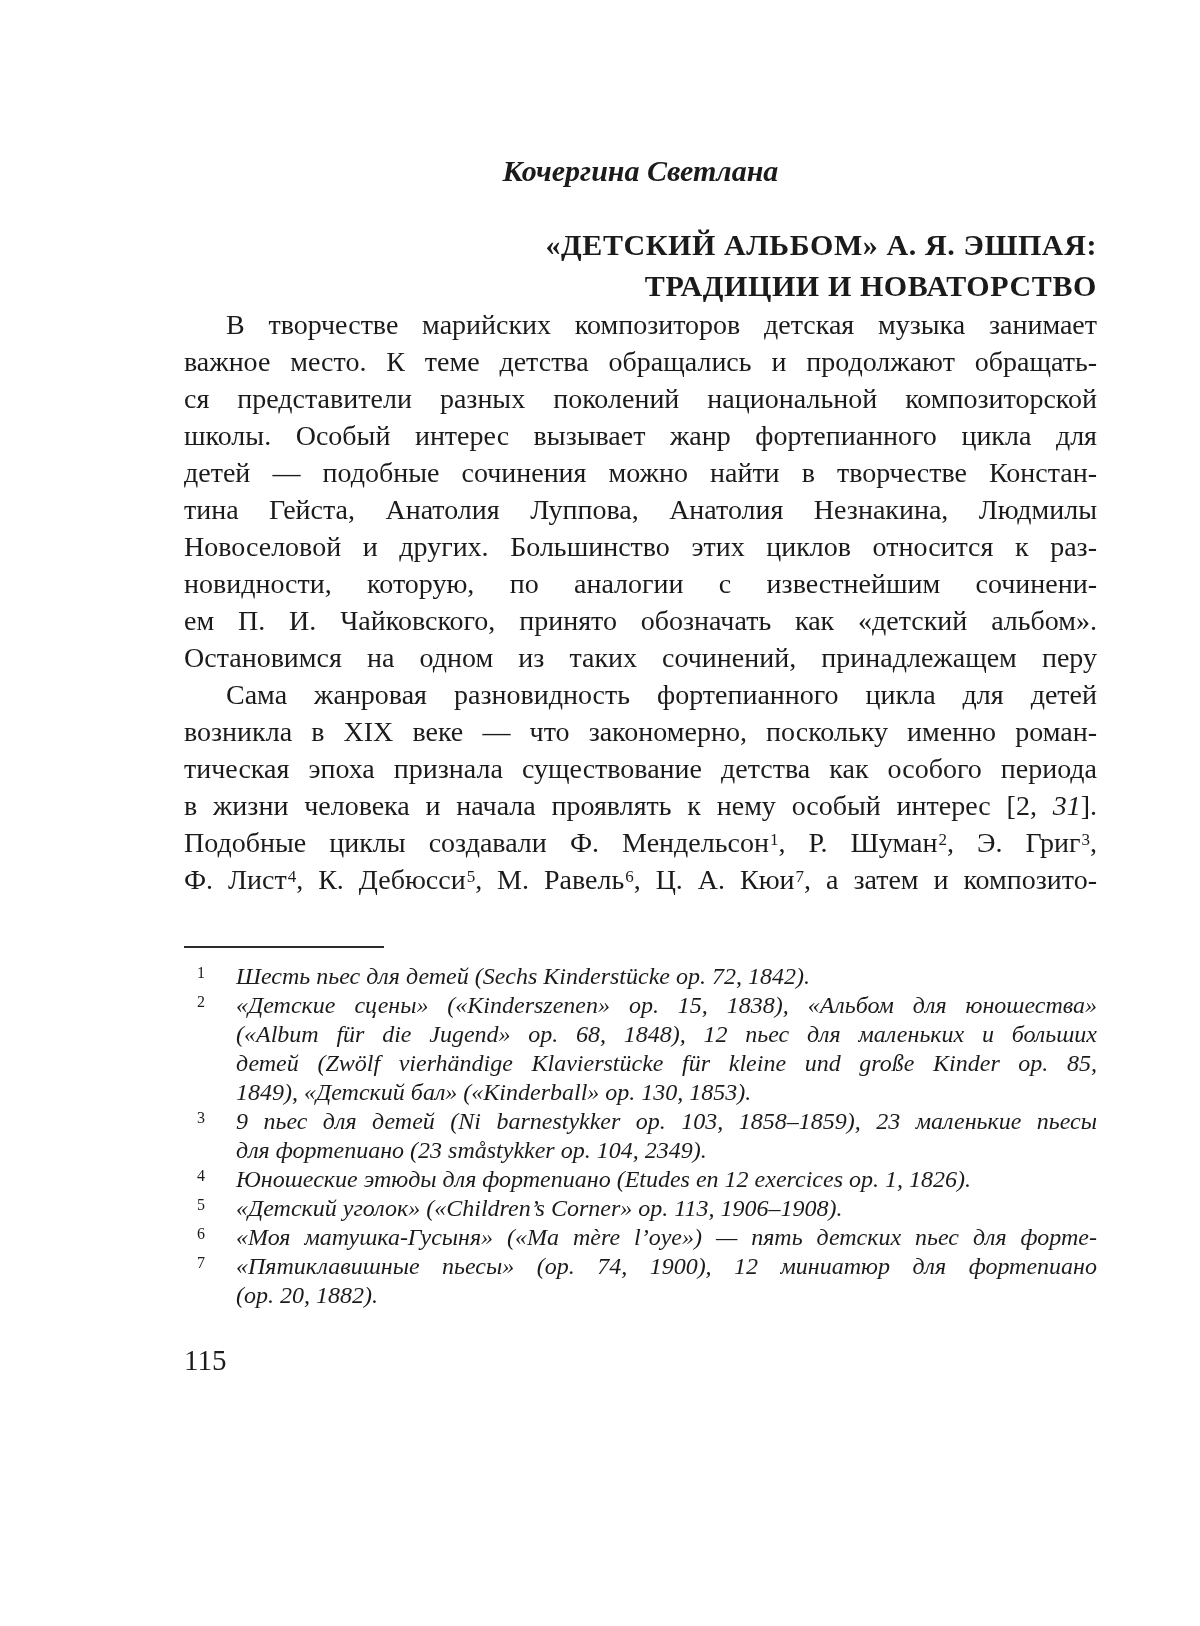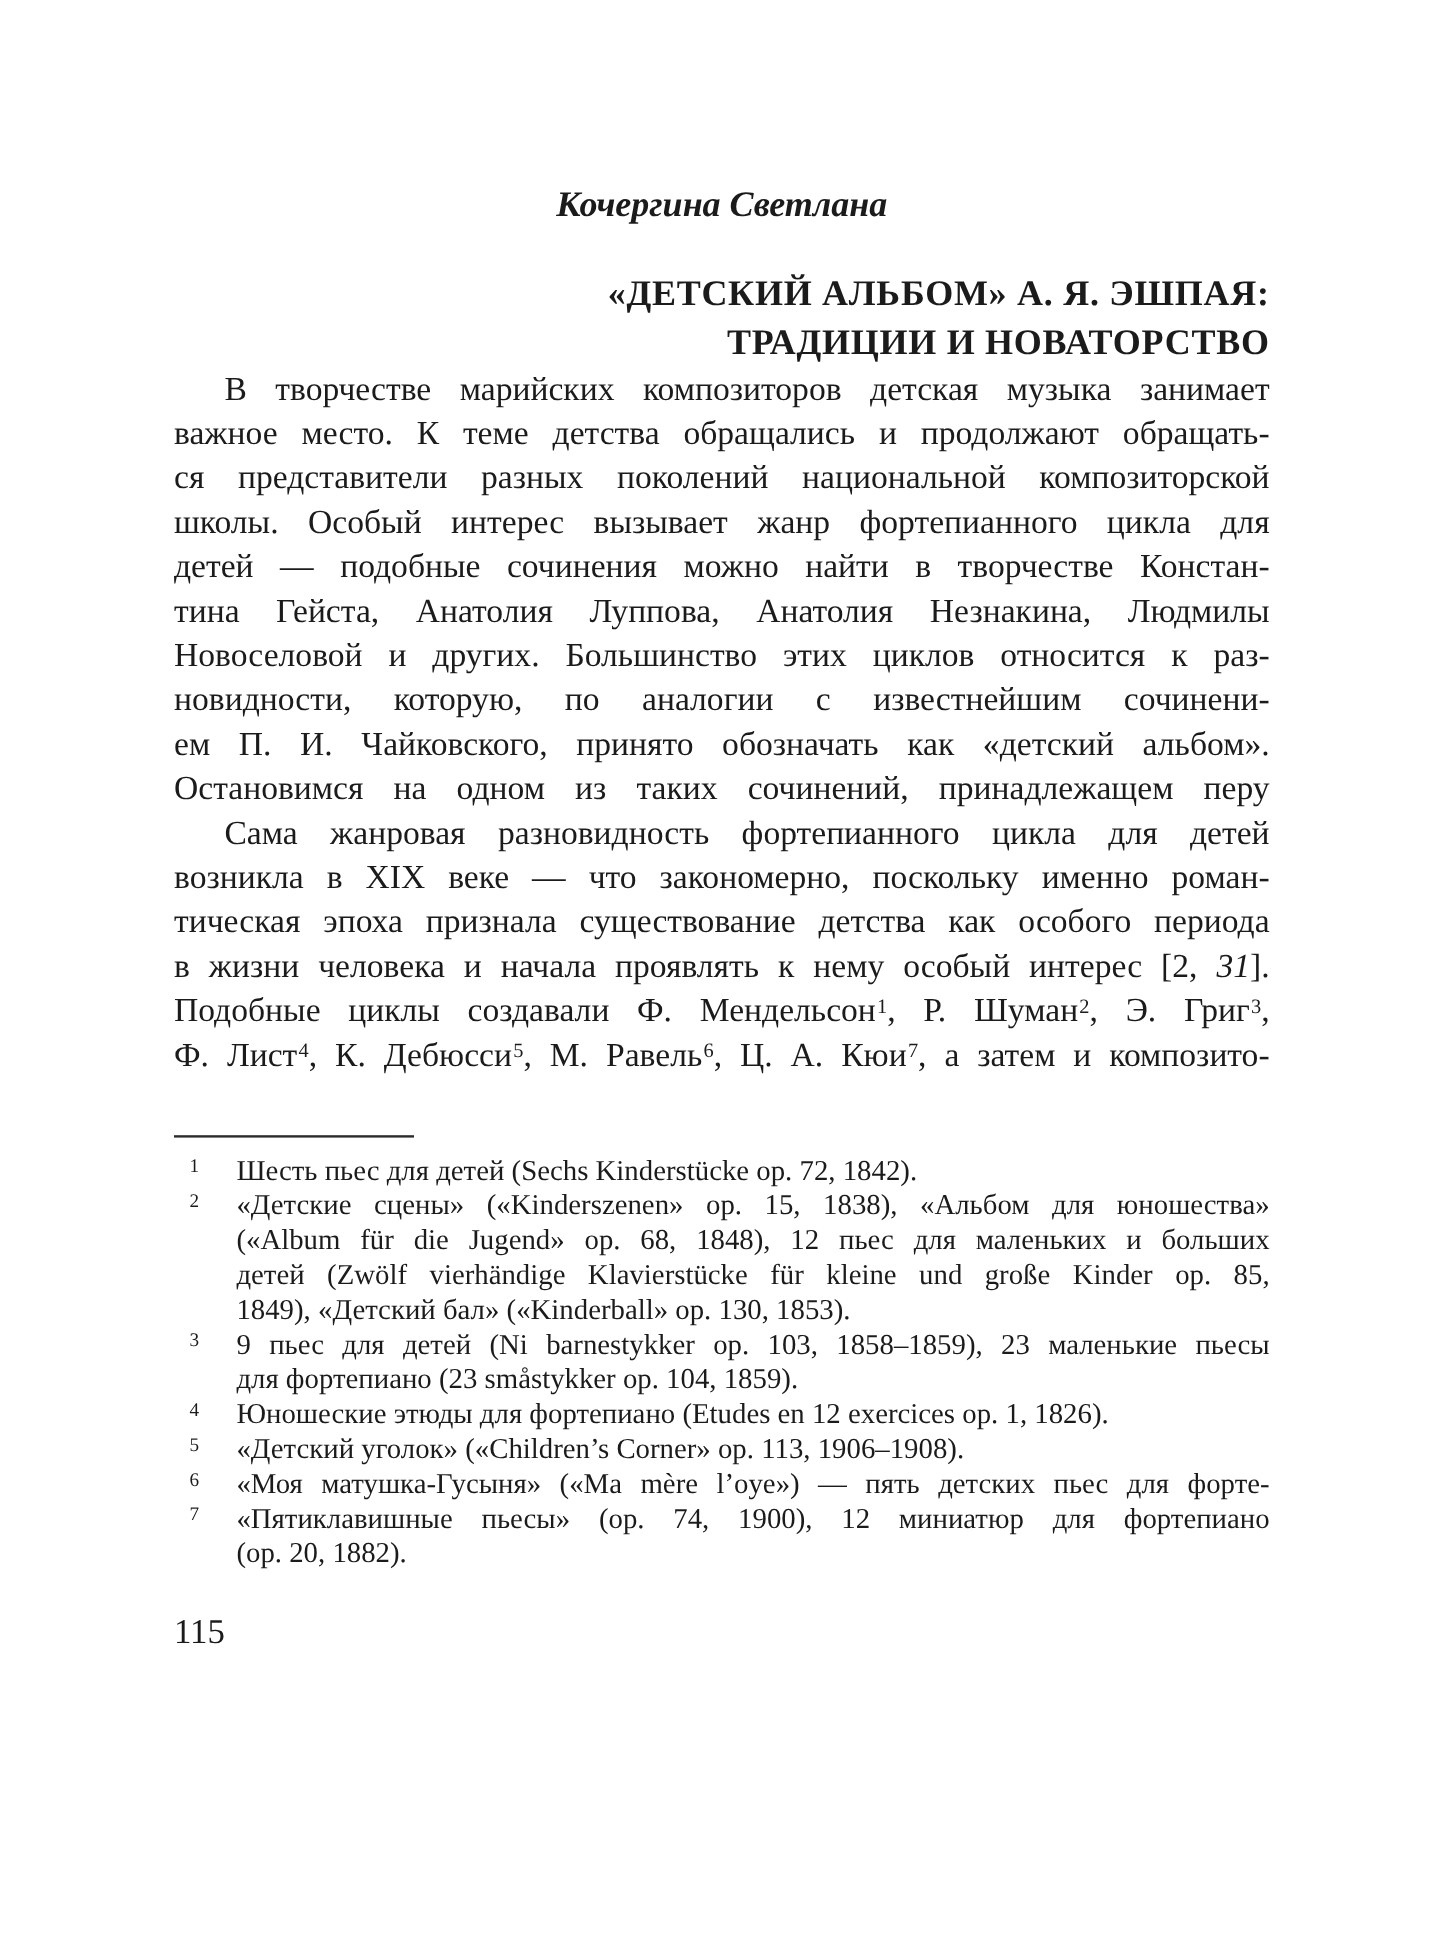--- a/index.html
+++ b/index.html
@@ -6,20 +6,21 @@
   .page {
     position: relative;
     width: 1200px;
     height: 1626px;
     background: #ffffff;
     font-family: "Liberation Serif", serif;
     color: #1b1b1b;
     box-sizing: border-box;
     padding-top: 152px;
     overflow: hidden;
+    padding-left: 39px;
   }
   .content {
     width: 913px;
     margin-left: 145px;
   }
   .author {
     text-align: center;
     font-size: 30px;
     line-height: 38px;
     font-weight: bold;
@@ -61,21 +62,21 @@
   }
   .fn { display: flex; }
   .fn-num {
     flex: 0 0 52px;
     box-sizing: border-box;
     padding-left: 13px;
     padding-top: 2px;
     font-size: 16px;
   }
   .fn-body { flex: 1 1 auto; min-width: 0; }
-  .fn-line { line-height: 29px; }
+  .fn-line { line-height: 29px; font-style: italic; }
   .page-num {
     margin-top: 32px;
     font-size: 29px;
     line-height: 36px;
   }
 </style>
 </head>
 <body>
 
 <div class="page">
@@ -126,21 +127,21 @@
             <div class="fn-line jfy">«Детские сцены» («Kinderszenen» op. 15, 1838), «Альбом для юношества»</div>
             <div class="fn-line jfy">(«Album für die Jugend» op. 68, 1848), 12 пьес для маленьких и больших</div>
             <div class="fn-line jfy">детей (Zwölf vierhändige Klavierstücke für kleine und große Kinder op. 85,</div>
             <div class="fn-line">1849), «Детский бал» («Kinderball» op. 130, 1853).</div>
           </div>
         </div>
         <div class="fn">
           <div class="fn-num">3</div>
           <div class="fn-body">
             <div class="fn-line jfy">9 пьес для детей (Ni barnestykker op. 103, 1858–1859), 23 маленькие пьесы</div>
-            <div class="fn-line">для фортепиано (23 småstykker op. 104, 1859).</div>
+            <div class="fn-line">для фортепиано (23 småstykker op. 104, 2349).</div>
           </div>
         </div>
         <div class="fn">
           <div class="fn-num">4</div>
           <div class="fn-body">
             <div class="fn-line">Юношеские этюды для фортепиано (Etudes en 12 exercices op. 1, 1826).</div>
           </div>
         </div>
         <div class="fn">
           <div class="fn-num">5</div>

